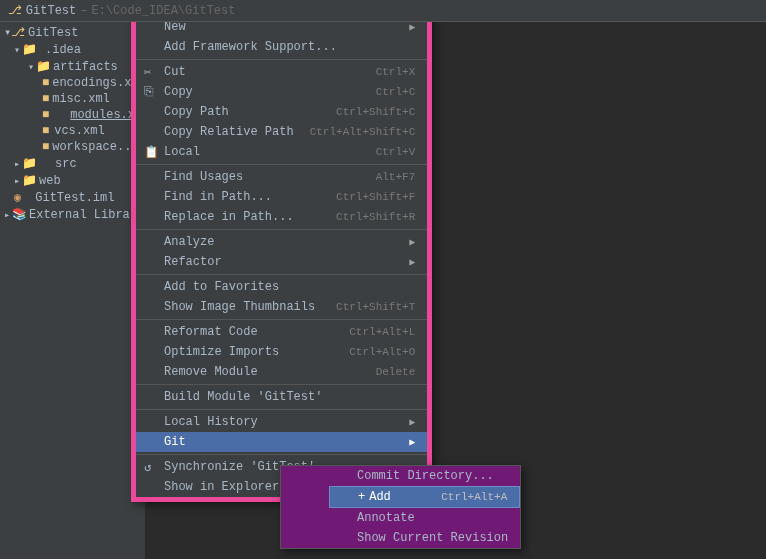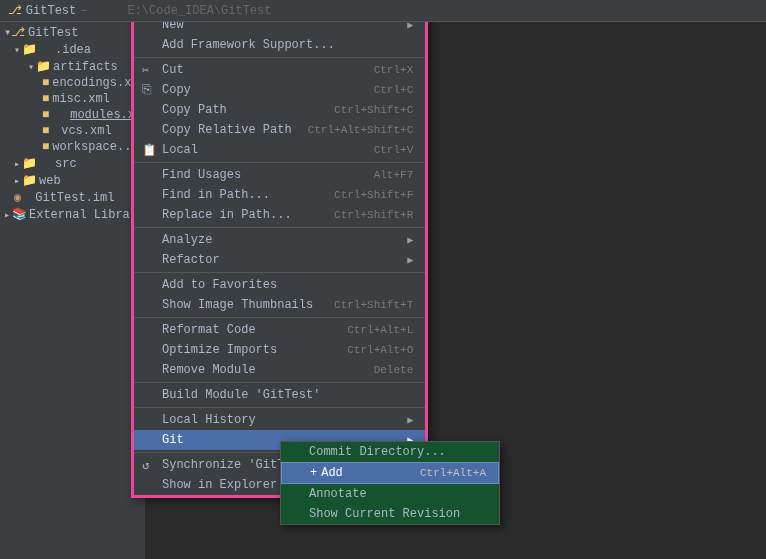--- a/index.html
+++ b/index.html
@@ -28,21 +28,21 @@
     .tree-item {
       display: flex;
       align-items: center;
       padding: 1px 4px;
       white-space: nowrap;
       cursor: pointer;
     }
 
     .context-menu {
       background: #3c3f41;
-      border: 3px solid #ec4899;
+      border: 5px solid #ec4899;
       min-width: 280px;
       box-shadow: 3px 3px 8px rgba(0,0,0,0.5);
       color: #a9b7c6;
       font-size: 12px;
     }
 
     .menu-item {
       display: flex;
       align-items: center;
       padding: 3px 12px 3px 28px;
@@ -75,28 +75,29 @@
     }
     .menu-separator {
       height: 1px;
       background: #555;
       margin: 2px 0;
     }
 
     .git-submenu {
       position: absolute;
       left: 280px;
-      top: 441px;
-      background: #14532d;
+      top: 465px;
+      background: #701a75;
       border: 1px solid #555;
       min-width: 220px;
       box-shadow: 3px 3px 8px rgba(0,0,0,0.5);
       color: #a9b7c6;
       font-size: 12px;
       z-index: 200;
+      padding-left: 48px;
     }
 
     
     .editor-area {
       flex: 1;
       background: #2b2b2b;
       color: #a9b7c6;
       font-size: 12px;
       padding: 6px 8px;
       overflow: hidden;
@@ -143,35 +144,35 @@
     .file-icon-orange { color: #d19a66; }
     .folder-icon { color: #61afef; }
   </style>
 </head>
 <body>
 
 <div class="title-bar">
   <span style="color:#e5c07b; margin-right:4px;">⎇</span>
   <span>GitTest</span>
   <span style="color:#666; margin: 0 4px;">–</span>
-  <span style="color:#666;margin-left:36px;">E:\Code_IDEA\GitTest</span>
+  <span style="color:#666;">E:\Code_IDEA\GitTest</span>
 </div>
 
 <div class="left-panel project-tree">
 
   <div class="tree-item" style="padding-left:4px;">
     <span class="arrow">▾</span>
     <span style="color:#e5c07b; margin-right:3px;">⎇</span>
     <span>GitTest</span>
   </div>
 
   <div class="tree-item indent-1">
     <span style="font-size:10px; margin-right:2px;">▾</span>
     <span class="folder-icon">📁</span>
-    <span style="margin-left:18px;">.idea</span>
+    <span style="margin-left:8px;">.idea</span>
   </div>
 
   <div class="tree-item indent-2">
     <span style="font-size:10px; margin-right:2px;">▾</span>
     <span class="folder-icon">📁</span>
     <span style="margin-left:2px;">artifacts</span>
   </div>
 
   <div class="tree-item indent-3">
     <span class="file-icon-yellow">■</span>
@@ -183,21 +184,21 @@
     <span style="margin-left:3px;">misc.xml</span>
   </div>
 
   <div class="tree-item indent-3">
     <span class="file-icon-yellow">■</span>
     <span style="margin-left:21px;text-decoration:underline;">modules.xml</span>
   </div>
 
   <div class="tree-item indent-3">
     <span class="file-icon-yellow">■</span>
-    <span style="margin-left:12px;">vcs.xml</span>
+    <span style="margin-left:5px;">vcs.xml</span>
   </div>
 
   <div class="tree-item indent-3">
     <span class="file-icon-yellow">■</span>
     <span style="margin-left:3px;">workspace...</span>
   </div>
 
   <div class="tree-item indent-1">
     <span style="font-size:10px; margin-right:2px;">▸</span>
     <span class="folder-icon">📁</span>

